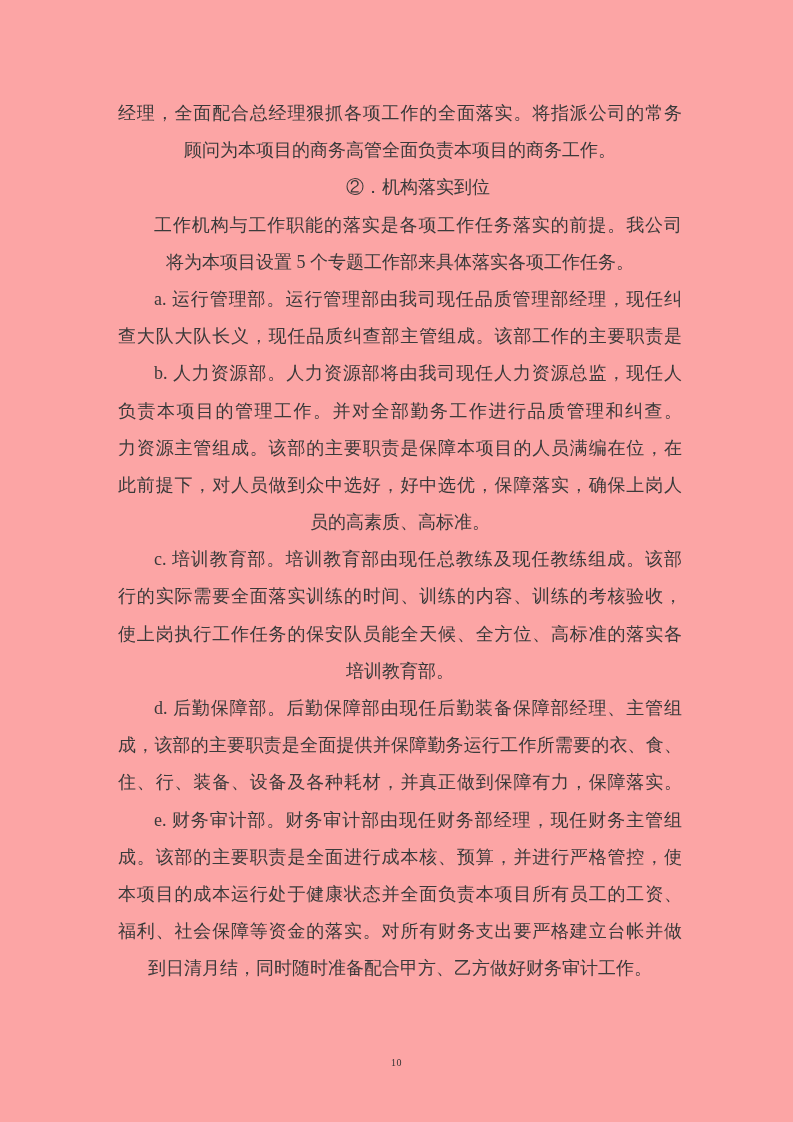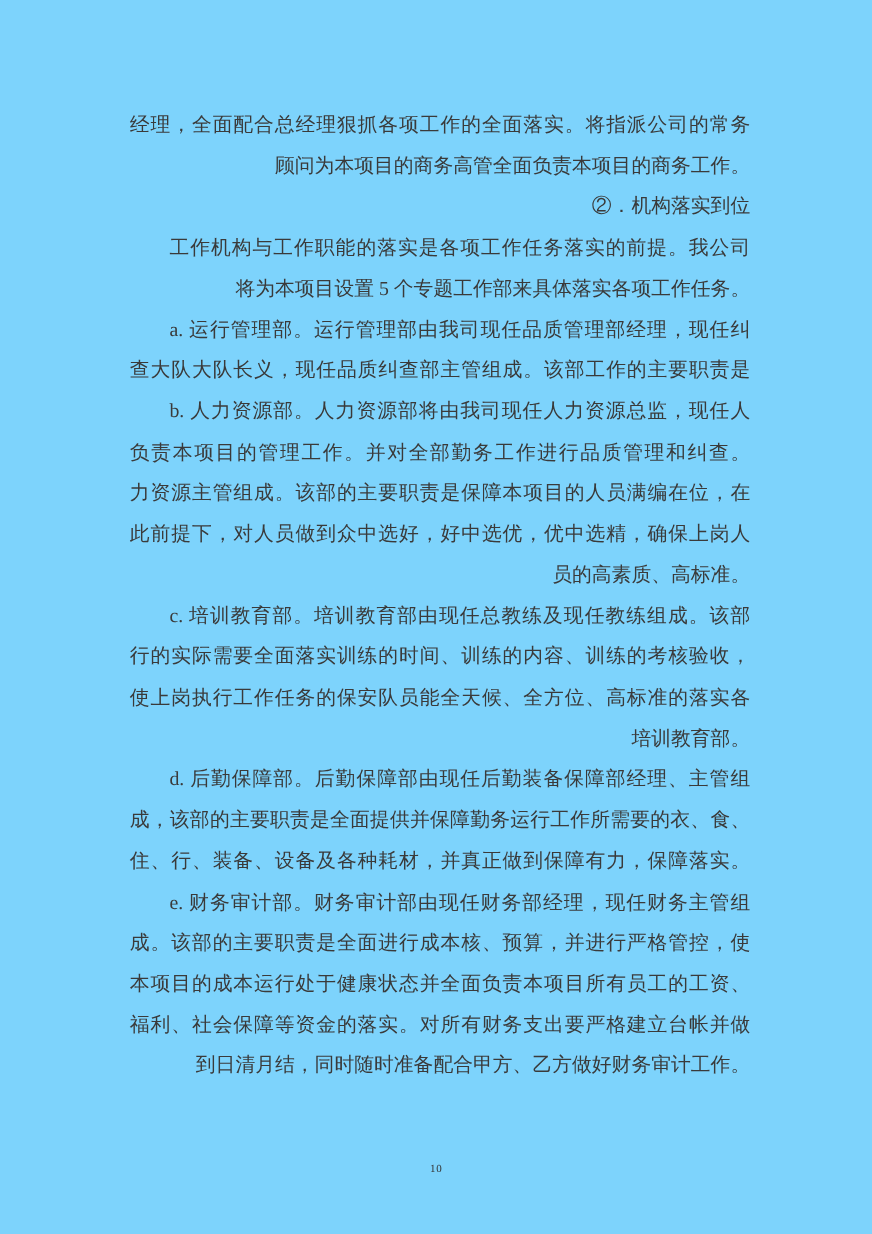--- a/index.html
+++ b/index.html
@@ -4,36 +4,36 @@
 <style>
   html, body {
     margin: 0;
     padding: 0;
     background: #ffffff;
   }
   .page {
     position: relative;
     width: 793px;
     height: 1122px;
-    background: #7dd3fc;
+    background: #fca5a5;
     overflow: hidden;
     font-family: "Liberation Serif", "DejaVu Serif", serif;
     color: #3a3a3a;
   }
   .doc-body {
     position: absolute;
     left: 118px;
     top: 95px;
     width: 564px;
   }
   .line {
     font-size: 18px;
     line-height: 37.2px;
     height: 37.2px;
-    text-align: right;
+    text-align: center;
     white-space: normal;
     overflow: visible;
   }
   .line.indent {
     text-indent: 2em;
   }
   .line.justify {
     text-align: justify;
     text-align-last: justify;
   }
@@ -58,21 +58,21 @@
       <div class="line justify">经理，全面配合总经理狠抓各项工作的全面落实。将指派公司的常务</div>
       <div class="line">顾问为本项目的商务高管全面负责本项目的商务工作。</div>
       <div class="line indent">②．机构落实到位</div>
       <div class="line indent justify">工作机构与工作职能的落实是各项工作任务落实的前提。我公司</div>
       <div class="line">将为本项目设置 5 个专题工作部来具体落实各项工作任务。</div>
       <div class="line indent justify">a. 运行管理部。运行管理部由我司现任品质管理部经理，现任纠</div>
       <div class="line justify">查大队大队长义，现任品质纠查部主管组成。该部工作的主要职责是</div>
       <div class="line indent justify">b. 人力资源部。人力资源部将由我司现任人力资源总监，现任人</div>
       <div class="line justify">负责本项目的管理工作。并对全部勤务工作进行品质管理和纠查。</div>
       <div class="line justify">力资源主管组成。该部的主要职责是保障本项目的人员满编在位，在</div>
-      <div class="line justify">此前提下，对人员做到众中选好，好中选优，优中选精，确保上岗人</div>
+      <div class="line justify">此前提下，对人员做到众中选好，好中选优，保障落实，确保上岗人</div>
       <div class="line">员的高素质、高标准。</div>
       <div class="line indent justify">c. 培训教育部。培训教育部由现任总教练及现任教练组成。该部</div>
       <div class="line justify">行的实际需要全面落实训练的时间、训练的内容、训练的考核验收，</div>
       <div class="line justify">使上岗执行工作任务的保安队员能全天候、全方位、高标准的落实各</div>
       <div class="line">培训教育部。</div>
       <div class="line indent justify">d. 后勤保障部。后勤保障部由现任后勤装备保障部经理、主管组</div>
       <div class="line justify">成，该部的主要职责是全面提供并保障勤务运行工作所需要的衣、食、</div>
       <div class="line justify">住、行、装备、设备及各种耗材，并真正做到保障有力，保障落实。</div>
       <div class="line indent justify">e. 财务审计部。财务审计部由现任财务部经理，现任财务主管组</div>
       <div class="line justify">成。该部的主要职责是全面进行成本核、预算，并进行严格管控，使</div>

